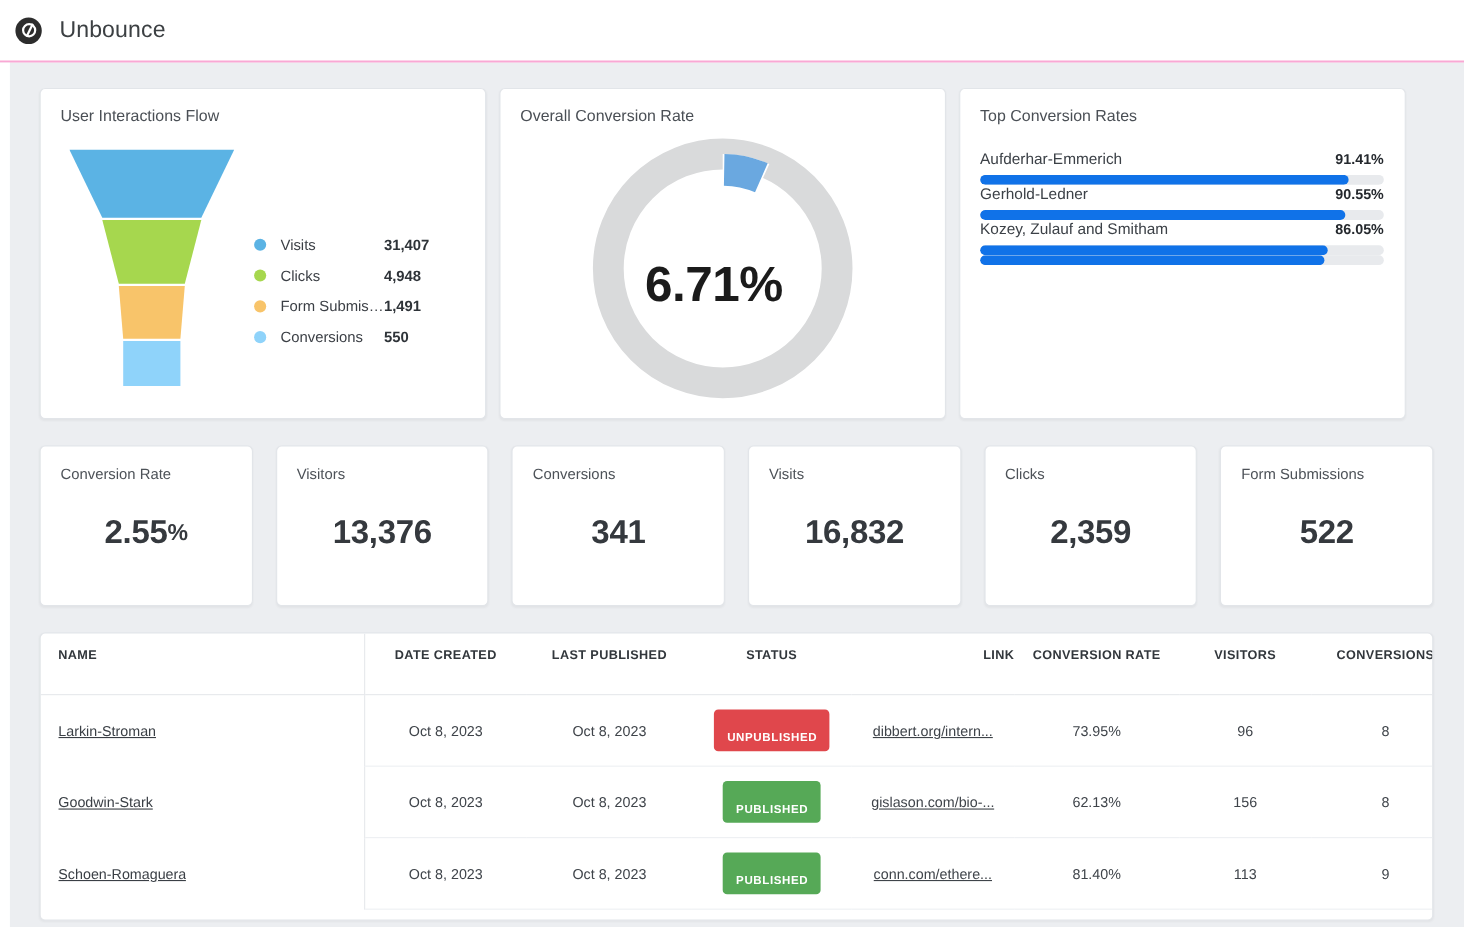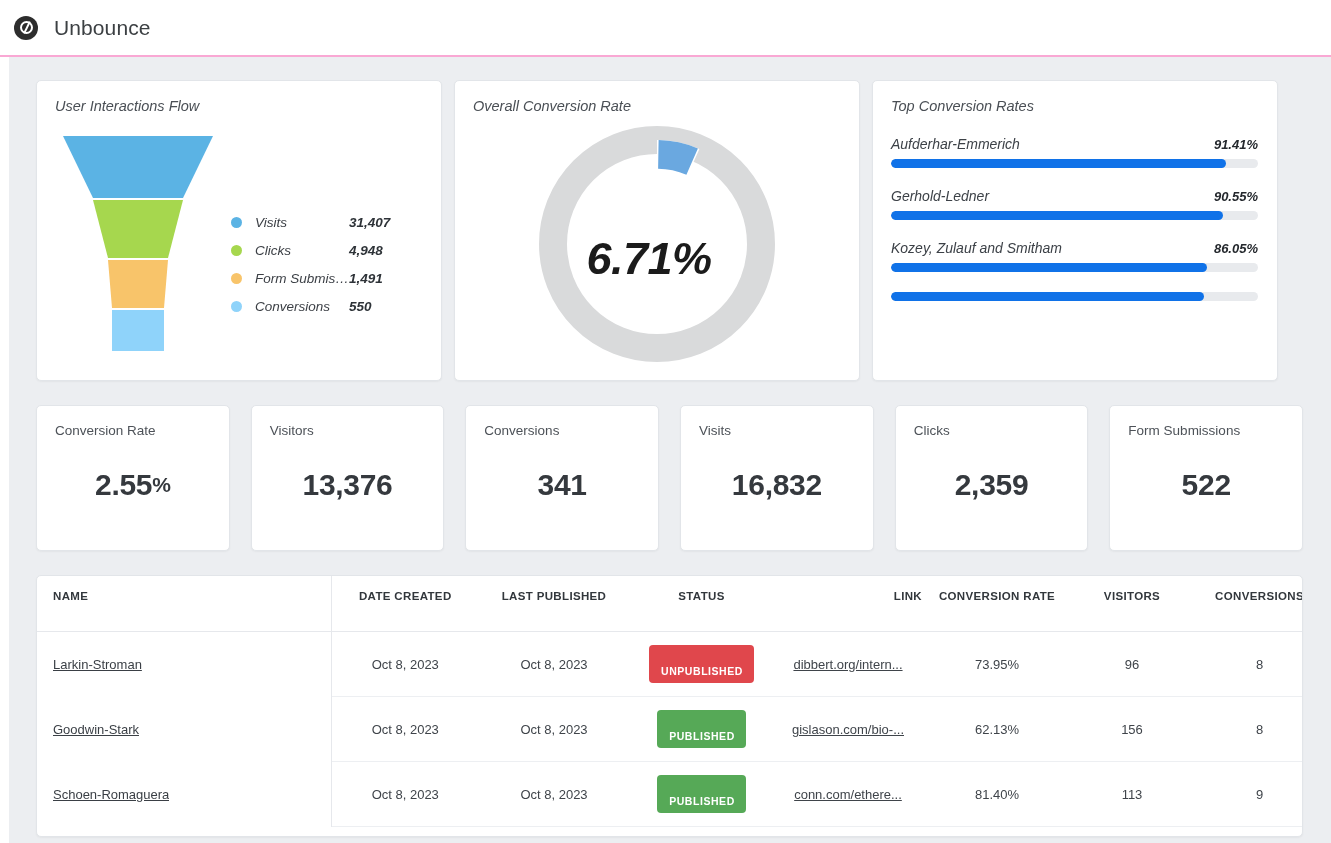--- a/index.html
+++ b/index.html
@@ -53,21 +53,21 @@
     border: 1px solid #e2e5e9;
     border-radius: 5px;
     box-shadow: 0 1px 2px rgba(0,0,0,.045);
   }
   .card-title {
     font-size: 14.5px; color: #4a4f55; font-weight: 400;
     padding: 17px 0 0 18px;
   }
 
   
-  .row1 { display: flex; gap: 12px; font-style: italic; }
+  .row1 { display: flex; gap: 12px; }
   .panel { width: 406px; height: 301px; position: relative; }
 
   
   .funnel-body { display: flex; align-items: flex-start; padding: 22px 0 0 0; }
   .funnel-svg { margin-left: 26px; }
   .legend { margin-left: 18px; margin-top: 72px; width: 175px; }
   .legend-row {
     display: flex; align-items: center;
     height: 28px; font-size: 13.5px; color: #3b3f45;
   }
@@ -86,21 +86,21 @@
   }
   .donut-label {
     position: absolute; left: 0; right: 16px; top: 152px;
     text-align: center;
     font-size: 45px; font-weight: bold; color: #1b1b1b;
     letter-spacing: -.5px;
   }
 
   
   .tcr-list { padding: 22px 19px 0 18px; }
-  .tcr-item { margin-bottom: 20px; }
+  .tcr-item { }
   .tcr-item:last-child { margin-bottom: 0; }
   .tcr-head {
     display: flex; justify-content: space-between; align-items: baseline;
     margin-bottom: 7px;
   }
   .tcr-name { font-size: 14px; color: #3c4147; }
   .tcr-pct { font-size: 13px; font-weight: bold; color: #24282d; }
   .tcr-track {
     height: 9px; border-radius: 5px; background: #e8eaed; overflow: hidden;
   }

